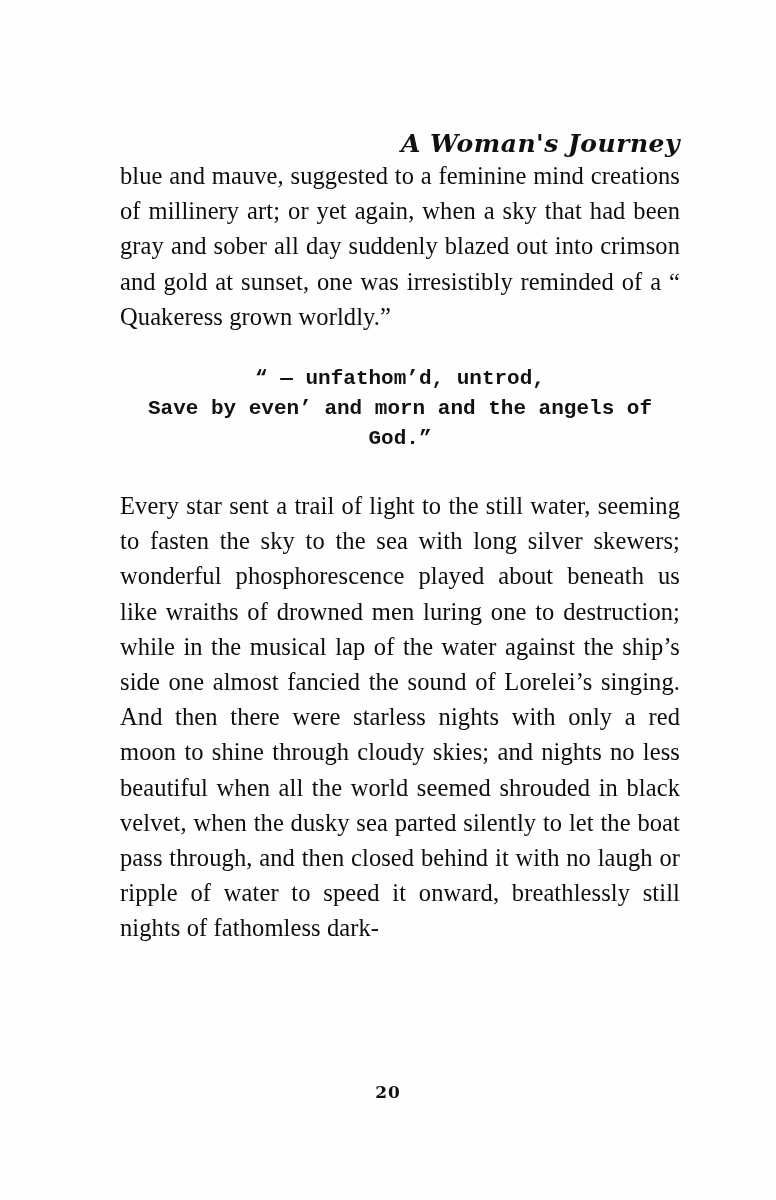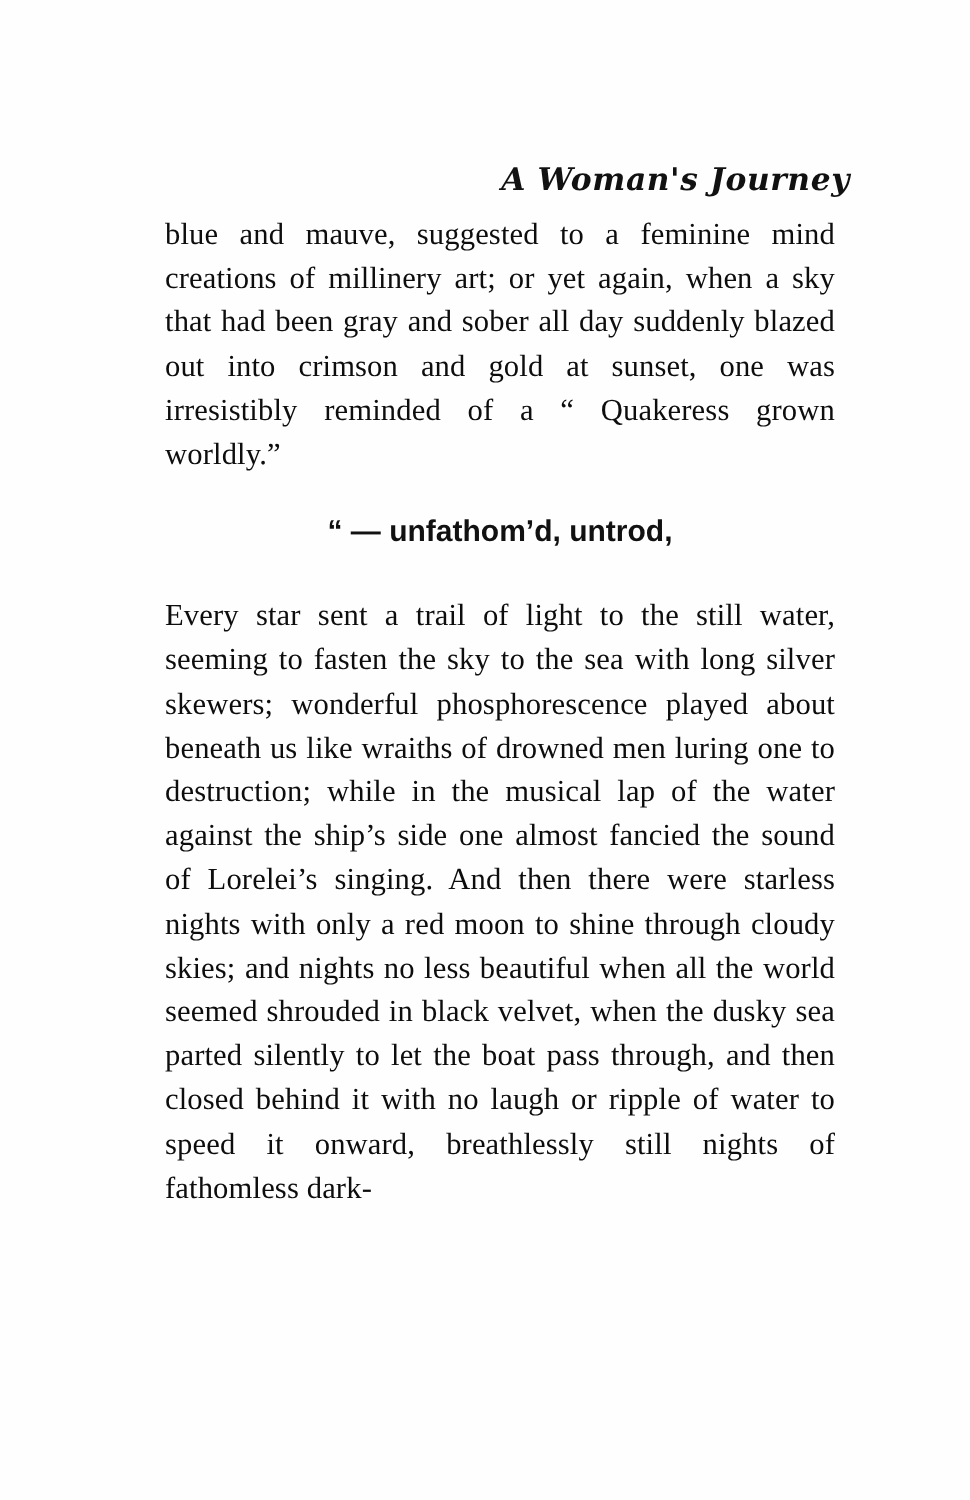--- a/index.html
+++ b/index.html
@@ -36,36 +36,36 @@
     white-space: nowrap;
     margin-top: 31px;
   }
   .body-block {
     position: absolute;
     left: 120px;
     top: 158px;
     width: 560px;
   }
   p.para {
-    margin: 12px;
+    margin: 0;
     font-size: 24.5px;
     line-height: 35.2px;
     text-align: justify;
     text-justify: inter-word;
     letter-spacing: 0.1px;
     color: #0d0d0d;
   }
   p.para.indent {
     text-indent: 24px;
   }
   .verse {
     margin: 30px 0 34px 0;
     text-align: center;
-    font-family: Liberation Sans, sans-serif;
-    font-size: 24px;
+    font-family: Liberation Mono, monospace;
+    font-size: 21px;
     line-height: 30px;
     font-weight: 600;
     color: #111;
   }
   .verse .line1 { display: block; }
   .verse .line2 { display: block; }
   .para-second {
     margin-top: 0;
     font-family: Liberation Serif, serif;
   }
@@ -89,20 +89,22 @@
 
   <div class="running-head">A Woman's Journey</div>
 
   <div class="body-block">
 
     <p class="para">blue and mauve, suggested to a feminine mind creations of millinery art; or yet again, when a sky that had been gray and sober all day suddenly blazed out into crimson and gold at sunset, one was irresistibly reminded of a “ Quakeress grown worldly.”</p>
 
 
     <div class="verse">
       <span class="line1">“ — unfathom’d, untrod,</span>
+      <span class="line2">Save  by even’ and morn and the angels of God.”</span>
     </div>
 
     <p class="para para-second">Every star sent a trail of light to the still water, seeming to fasten the sky to the sea with long silver skewers; wonderful phosphorescence played about beneath us like wraiths of drowned men luring one to destruction; while in the musical lap of the water against the ship’s side one almost fancied the sound of Lorelei’s singing.   And then there were starless nights with only a red moon to shine through cloudy skies; and nights no less beautiful when all the world seemed shrouded in black velvet, when the dusky sea parted silently to let the boat pass through, and then closed behind it with no laugh or ripple of water to speed it onward, breathlessly still nights of fathomless dark-</p>
 
   </div>
 
+  <div class="folio">20</div>
 
 </div>
 
 </body></html>

